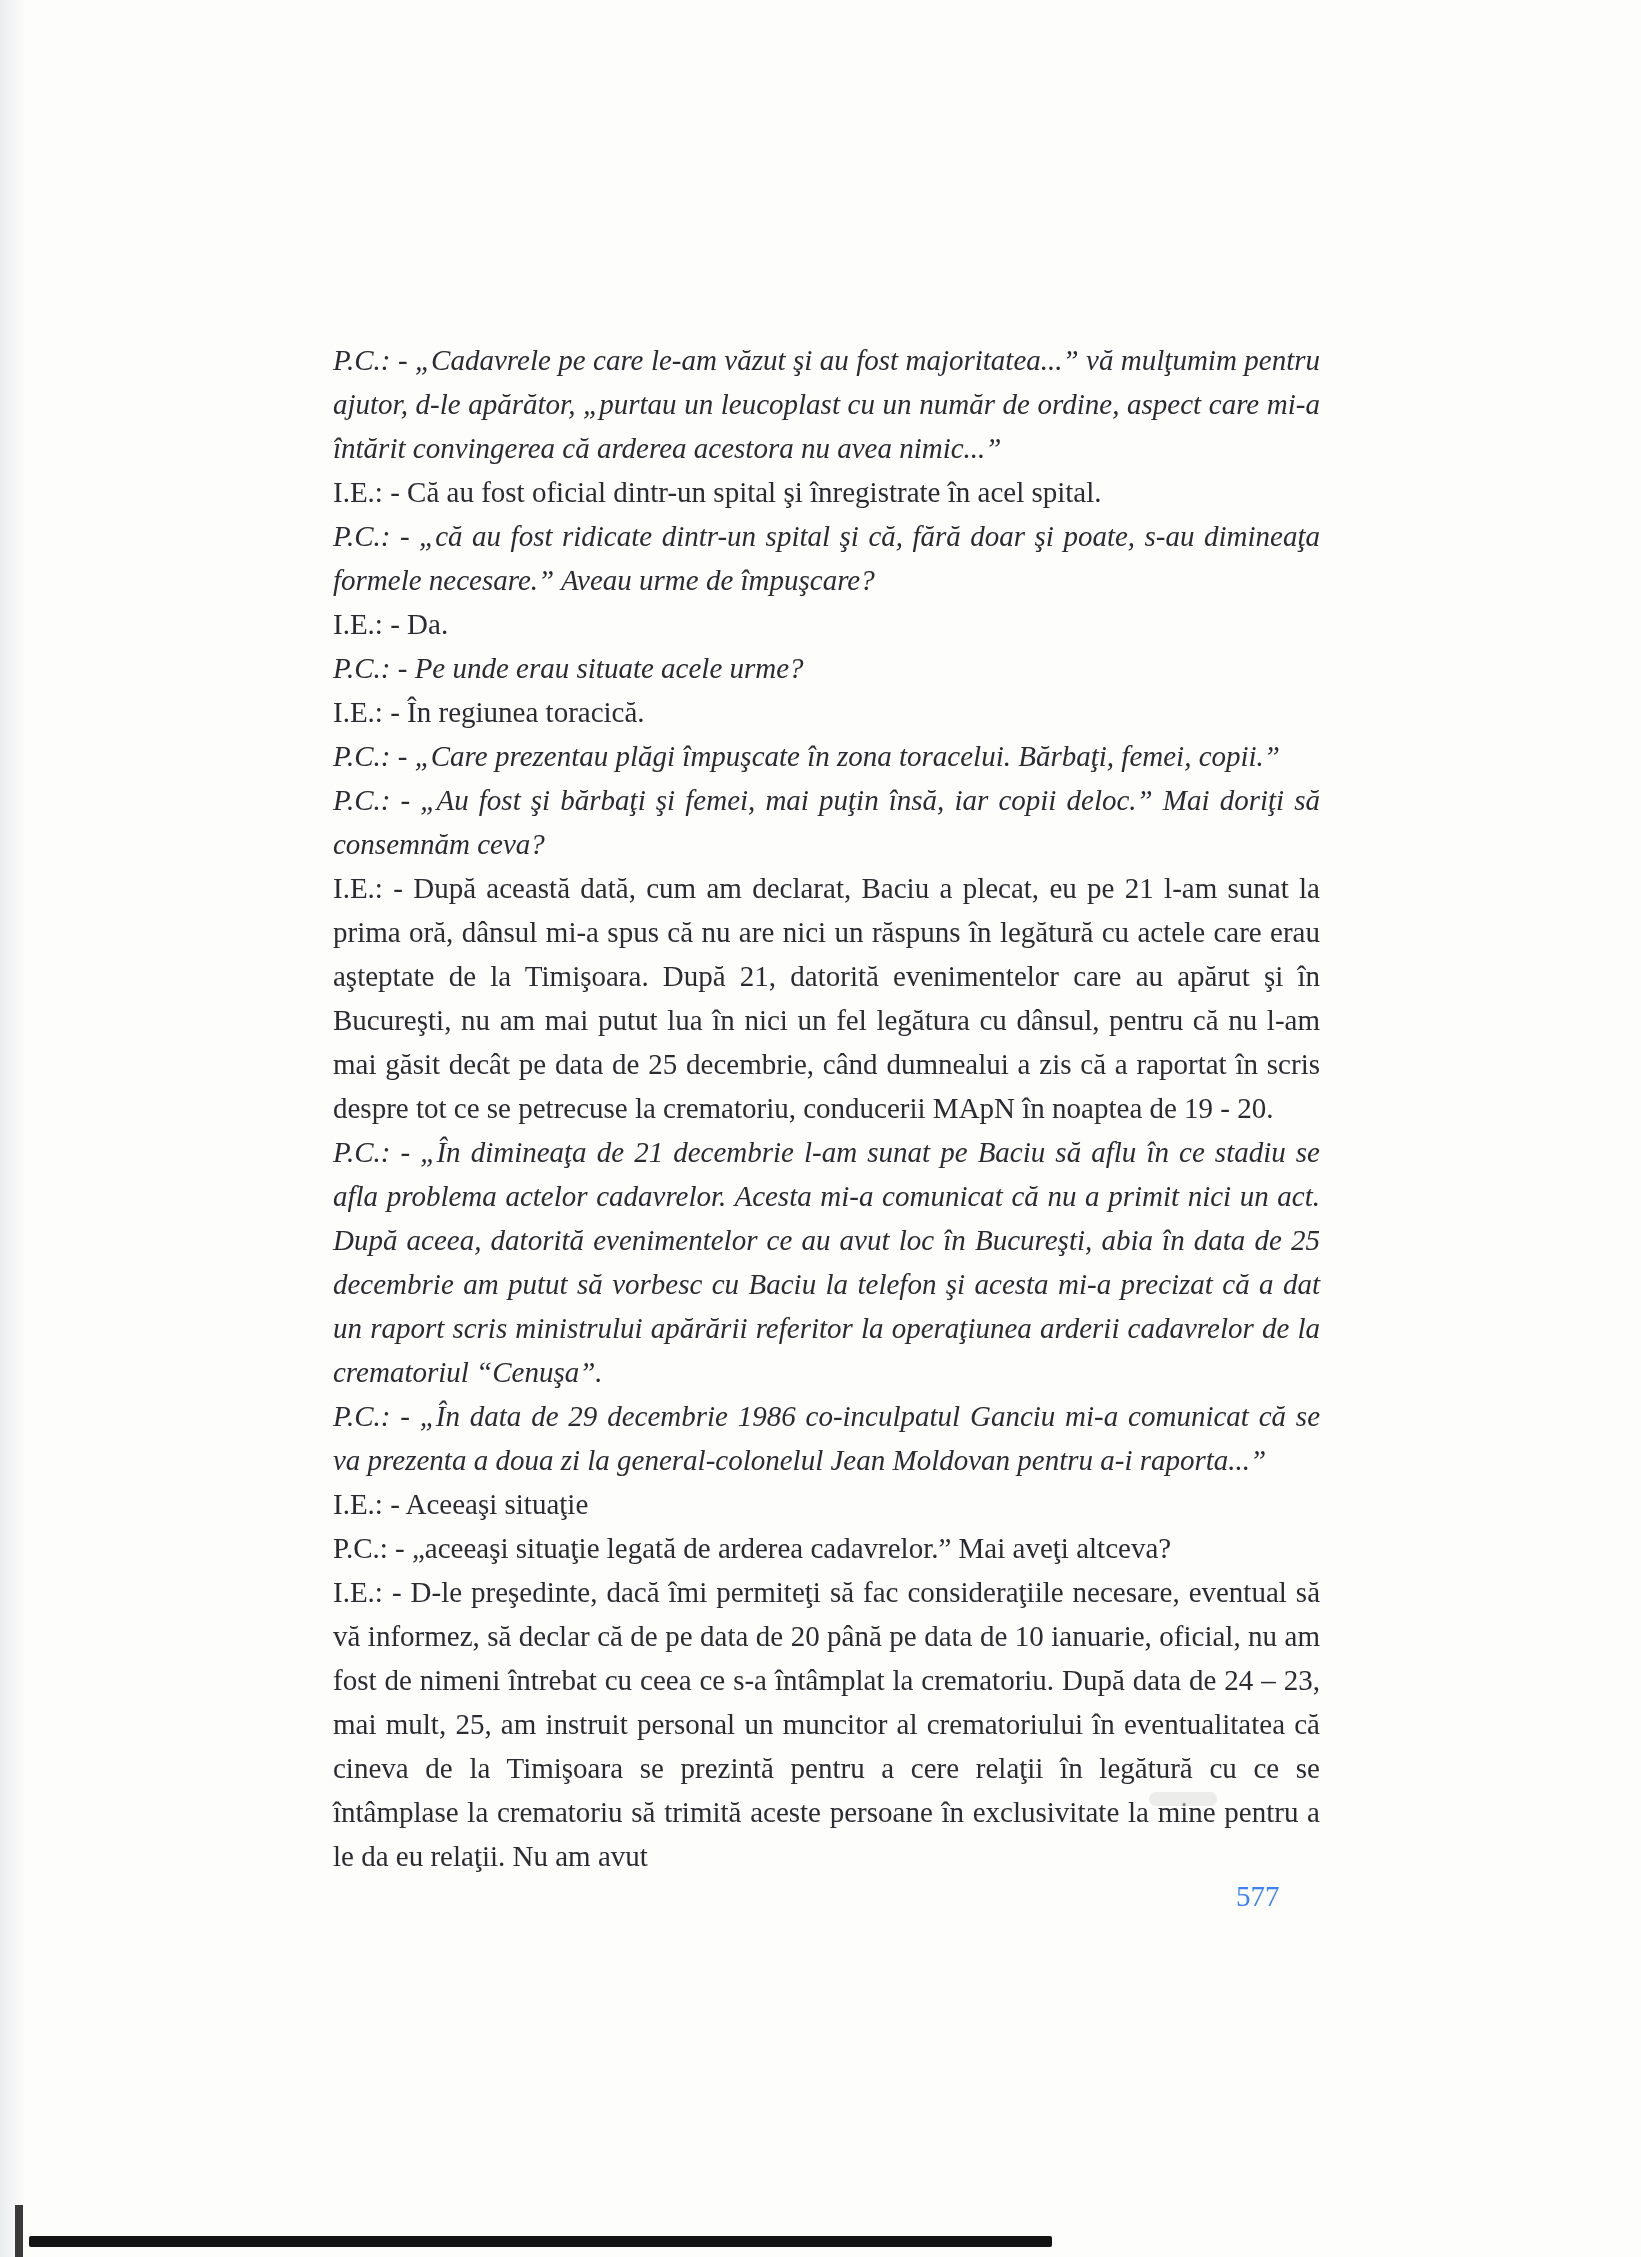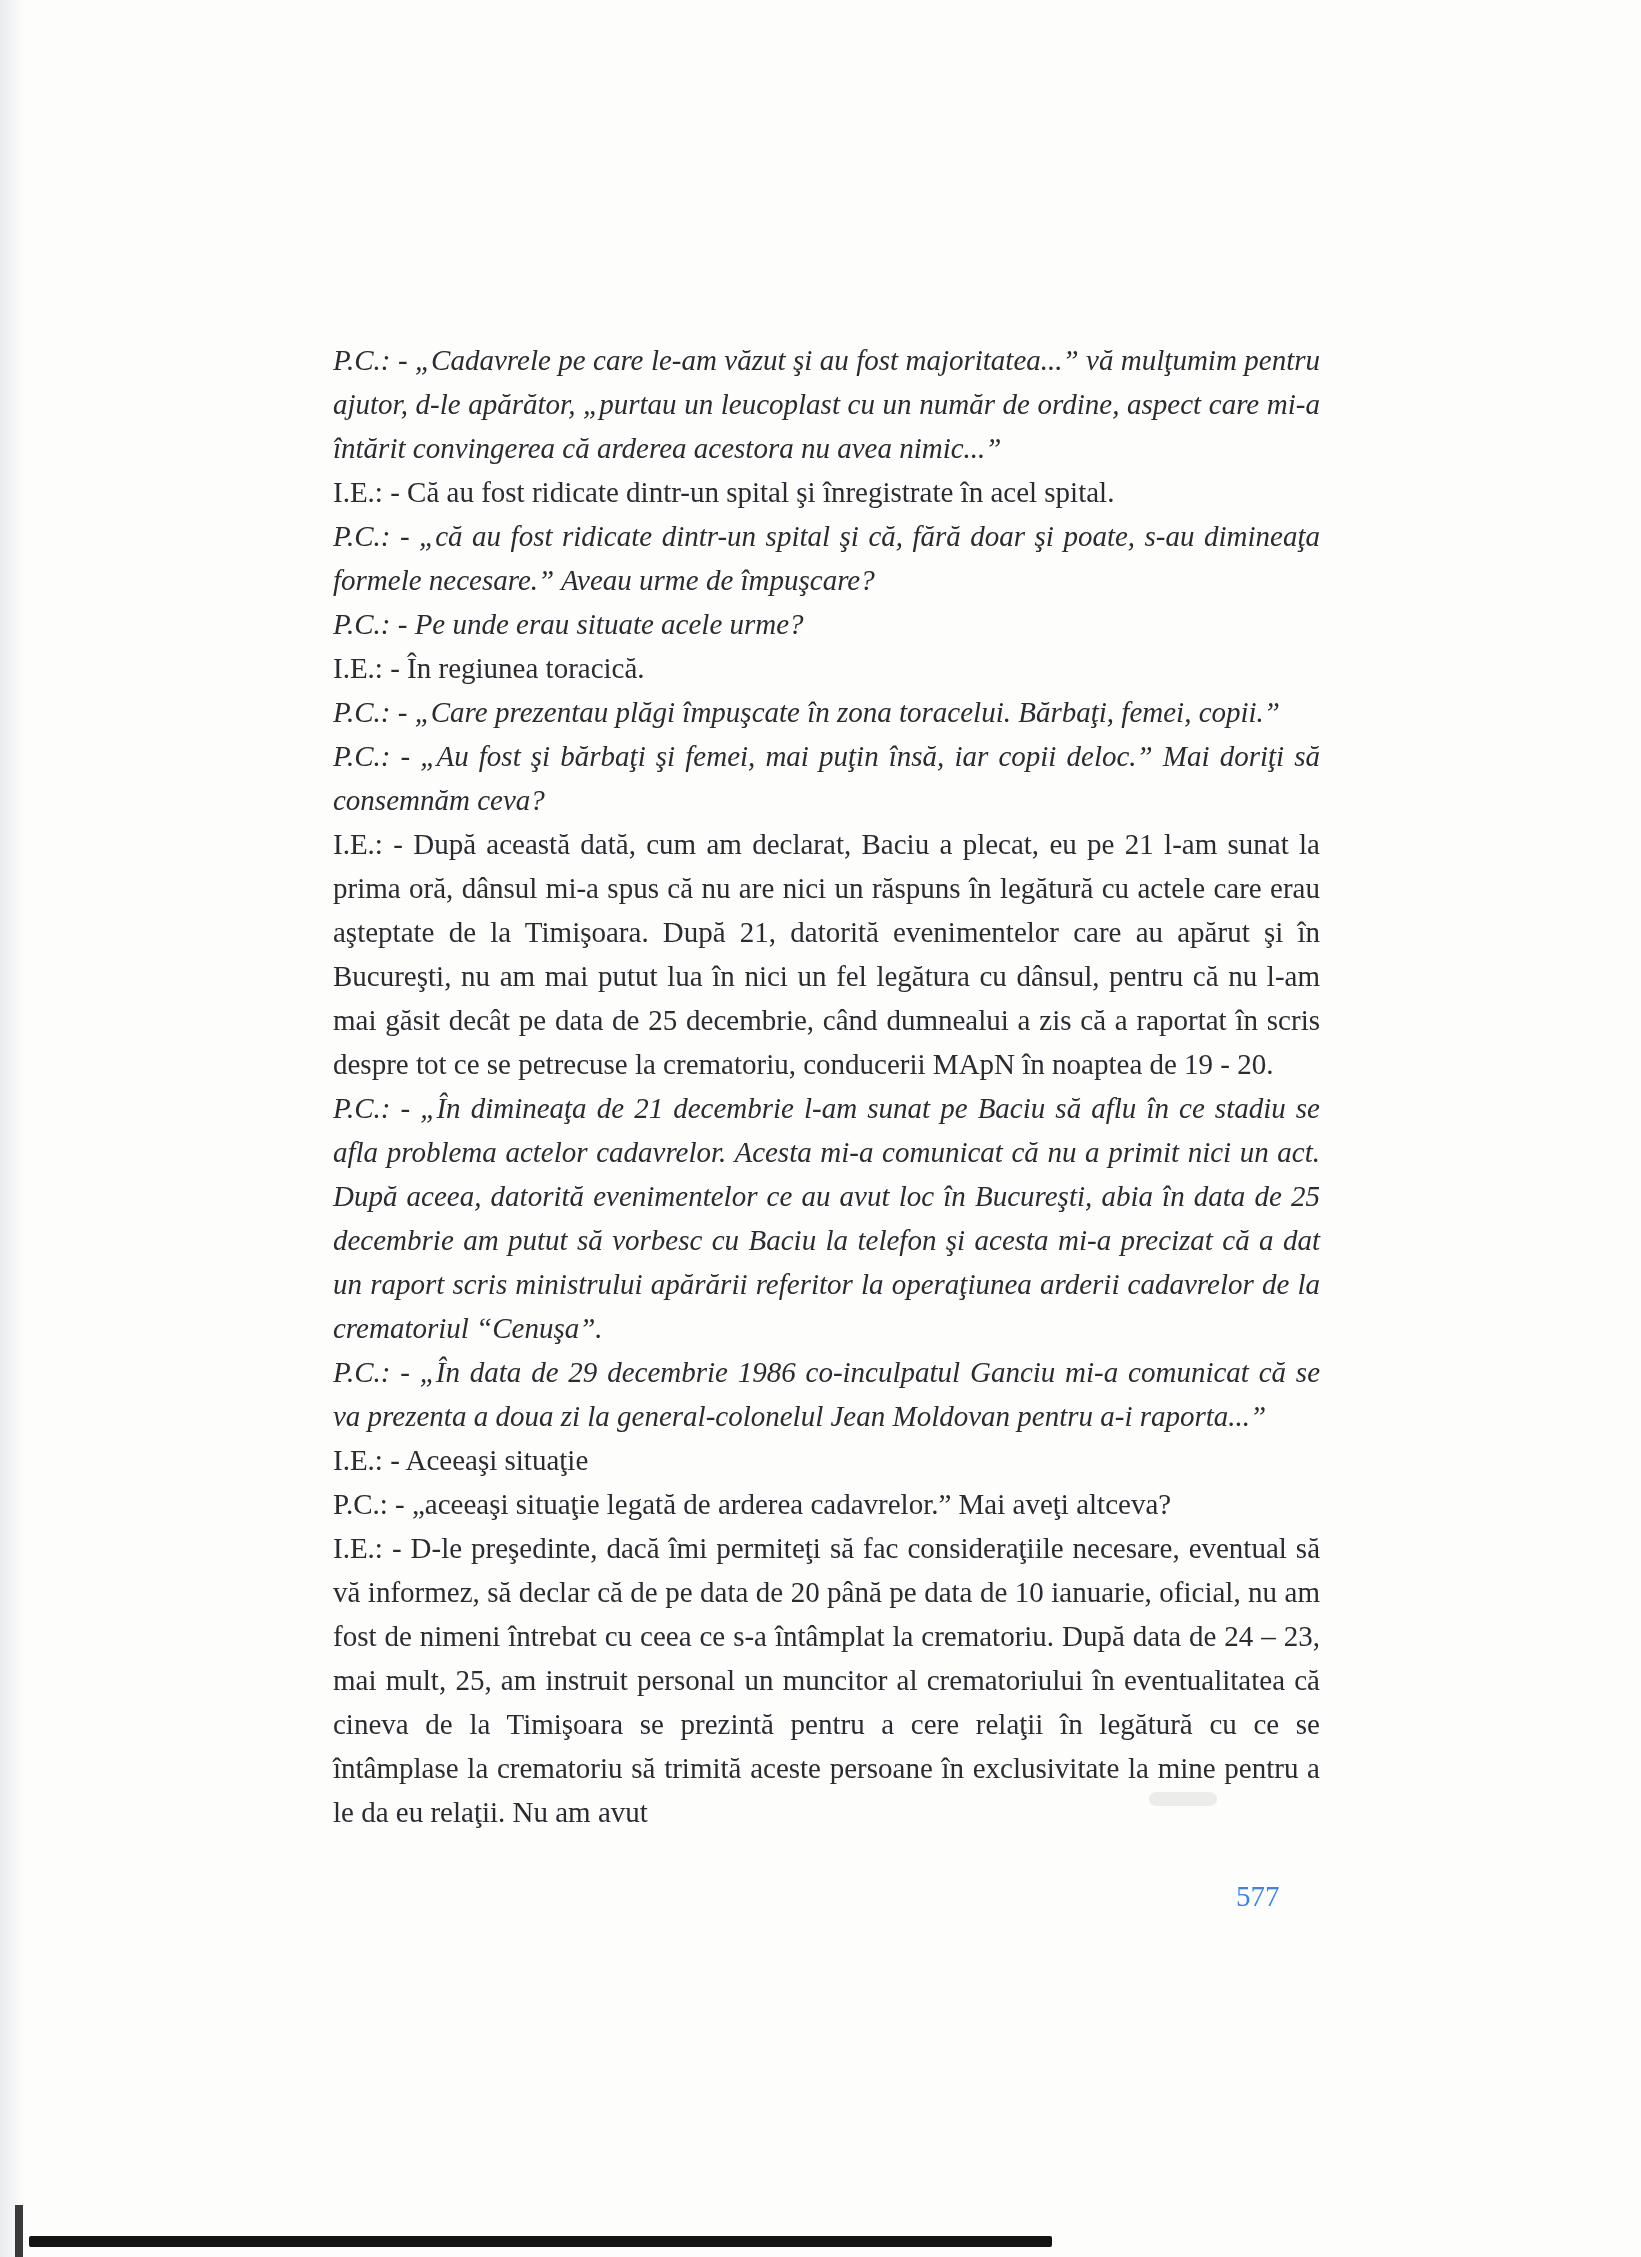--- a/index.html
+++ b/index.html
@@ -63,22 +63,23 @@
 </style>
 </head>
 <body>
 
 <div class="page">
   <div class="edge-shade-left"></div>
 
   <div class="text-block">
 
   <p class="turn italic">P.C.: - „Cadavrele pe care le-am văzut şi au fost majoritatea...” vă mulţumim pentru ajutor, d-le apărător, „purtau un leucoplast cu un număr de ordine, aspect care mi-a întărit convingerea că arderea acestora nu avea nimic...”</p>
-      <p class="turn">I.E.:  - Că au fost ridicate dintr-un spital şi înregistrate în acel spital.</p>
+      <p class="turn">I.E.:  - Că au fost oficial dintr-un spital şi înregistrate în acel spital.</p>
       <p class="turn italic">P.C.: - „că au fost ridicate dintr-un spital şi că, fără doar şi poate, s-au dimineaţa formele necesare.” Aveau urme de împuşcare?</p>
+      <p class="turn">I.E.:  - Da.</p>
       <p class="turn italic">P.C.: - Pe unde erau situate acele urme?</p>
       <p class="turn">I.E.:  - În regiunea toracică.</p>
       <p class="turn italic">P.C.: - „Care prezentau plăgi împuşcate în zona toracelui. Bărbaţi, femei, copii.”</p>
       <p class="turn italic">P.C.: - „Au fost şi bărbaţi şi femei, mai puţin însă, iar copii deloc.” Mai doriţi să consemnăm ceva?</p>
       <p class="turn">I.E.:  - După această dată, cum am declarat, Baciu a plecat, eu pe 21 l-am sunat la prima oră, dânsul mi-a spus că nu are nici un răspuns în legătură cu actele care erau aşteptate de la Timişoara. După 21, datorită evenimentelor care au apărut şi în Bucureşti, nu am mai putut lua în nici un fel legătura cu dânsul, pentru că nu l-am mai găsit decât pe data de 25 decembrie, când dumnealui a zis că a raportat în scris despre tot ce se petrecuse la crematoriu, conducerii MApN în noaptea de 19 - 20.</p>
       <p class="turn italic">P.C.: - „În dimineaţa de 21 decembrie l-am sunat pe Baciu să aflu în ce stadiu se afla problema actelor cadavrelor. Acesta mi-a comunicat că nu a primit nici un act. După aceea, datorită evenimentelor ce au avut loc în Bucureşti, abia în data de 25 decembrie am putut să vorbesc cu Baciu la telefon şi acesta mi-a precizat că a dat un raport scris ministrului apărării referitor la operaţiunea arderii cadavrelor de la crematoriul “Cenuşa”.</p>
       <p class="turn italic">P.C.: - „În data de 29 decembrie 1986 co-inculpatul Ganciu mi-a comunicat că se va prezenta a doua zi la general-colonelul Jean Moldovan pentru a-i raporta...”</p>
       <p class="turn">I.E.:  - Aceeaşi situaţie</p>
       <p class="turn">P.C.: - „aceeaşi situaţie legată de arderea cadavrelor.” Mai aveţi altceva?</p>
       <p class="turn">I.E.:  - D-le preşedinte, dacă îmi permiteţi să fac consideraţiile necesare, eventual să vă informez, să declar că de pe data de 20 până pe data de 10 ianuarie, oficial, nu am fost de nimeni întrebat cu ceea ce s-a întâmplat la crematoriu. După data de 24 – 23, mai mult, 25, am instruit personal un muncitor al crematoriului în eventualitatea că cineva de la Timişoara se prezintă pentru a cere relaţii în legătură cu ce se întâmplase la crematoriu să trimită aceste persoane în exclusivitate la mine pentru a le da eu relaţii. Nu am avut</p>

